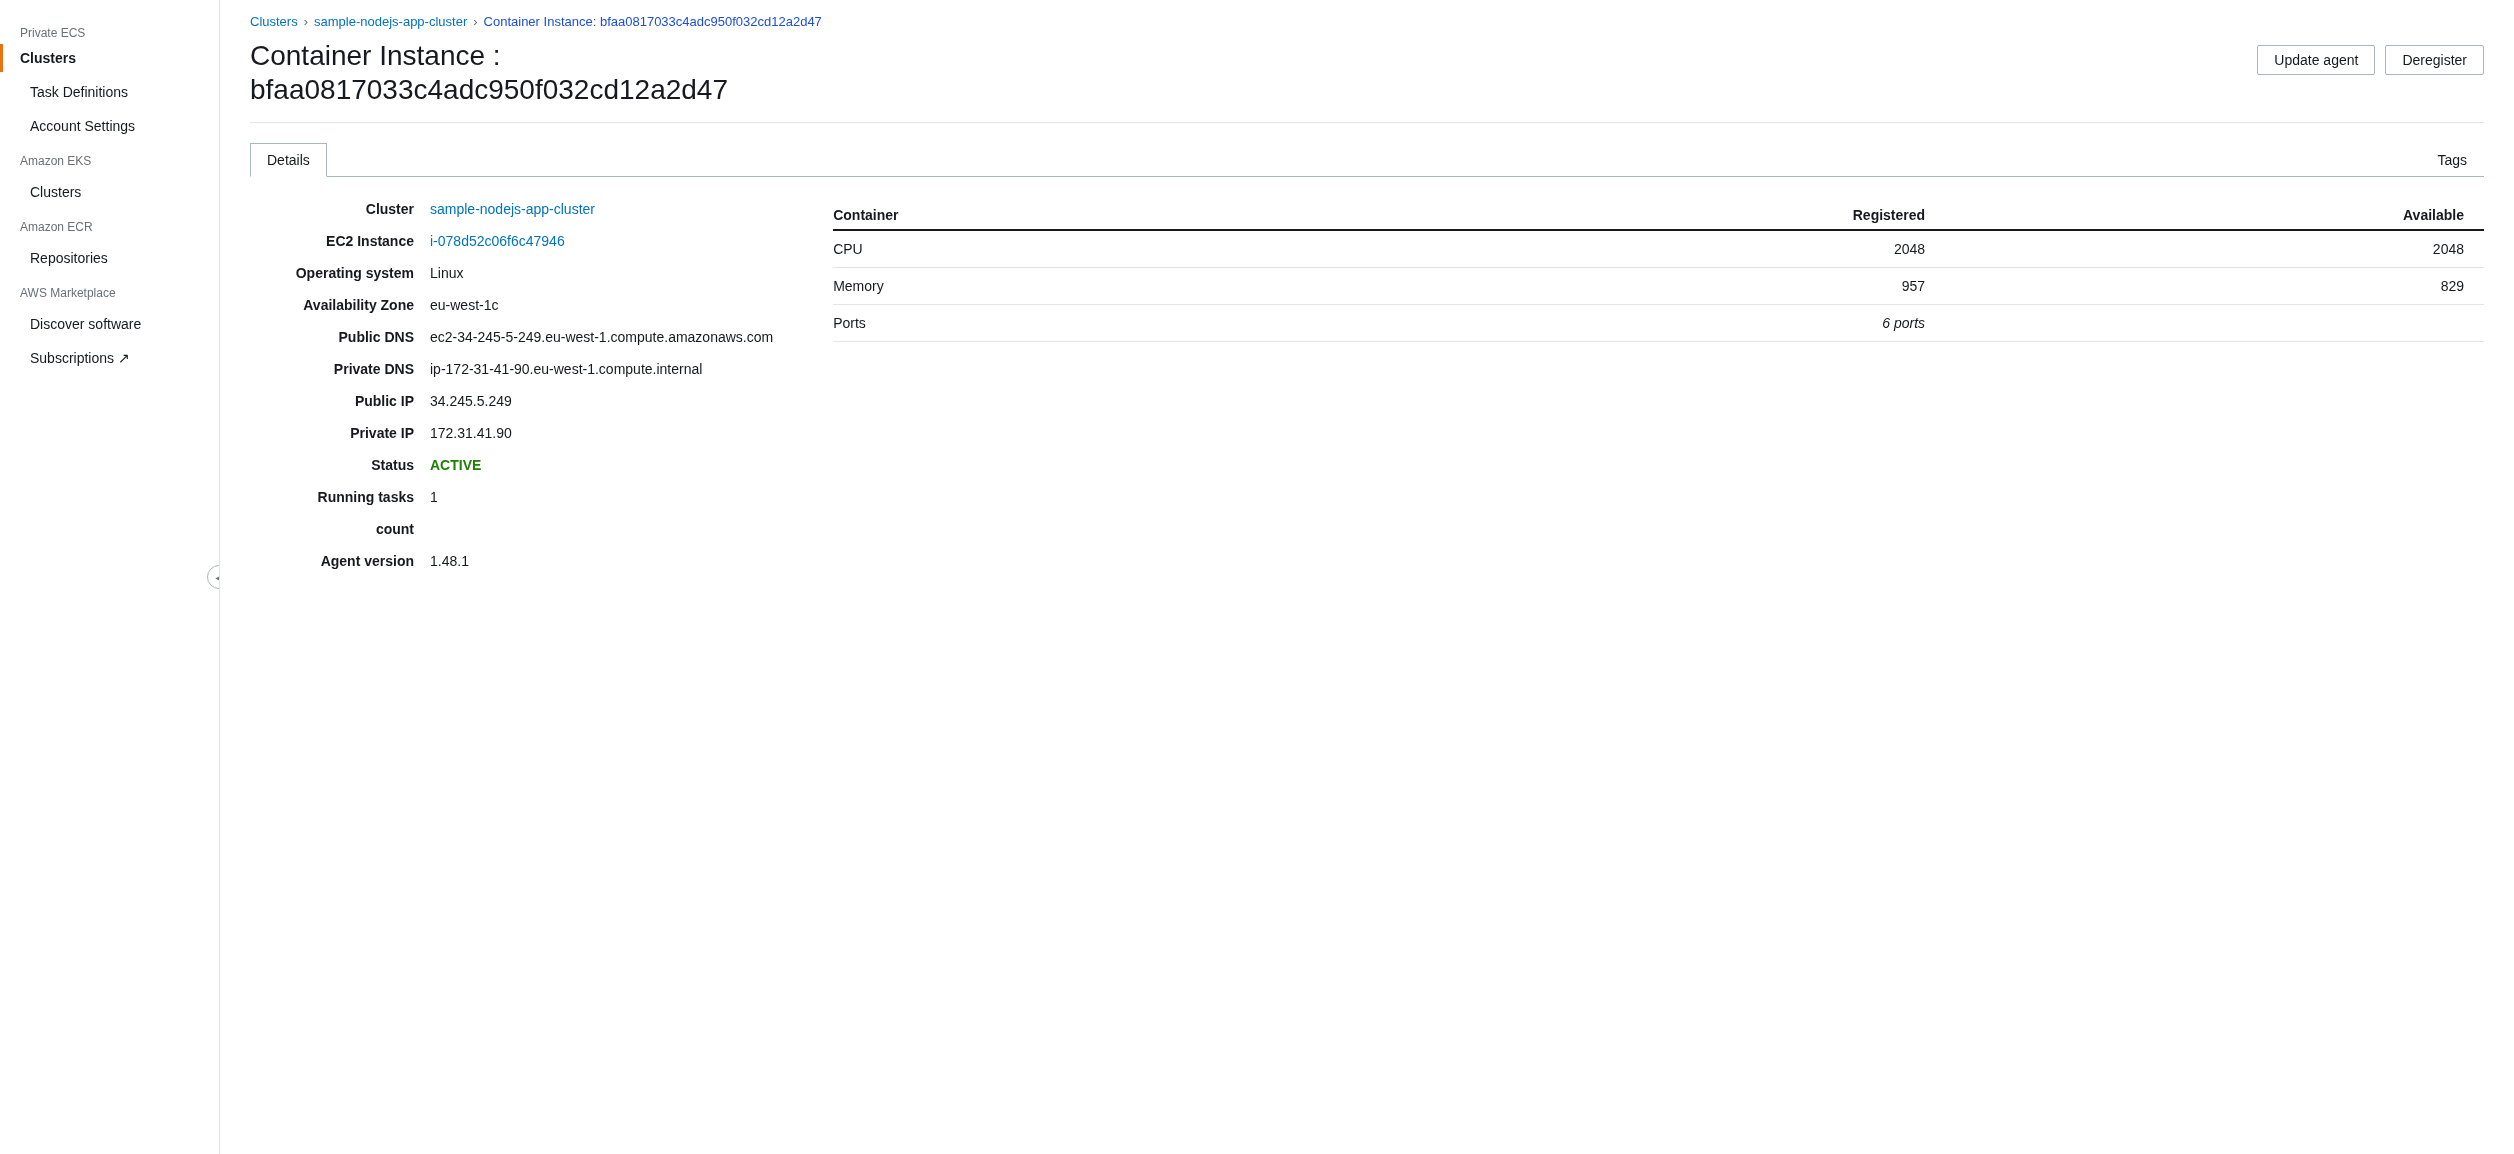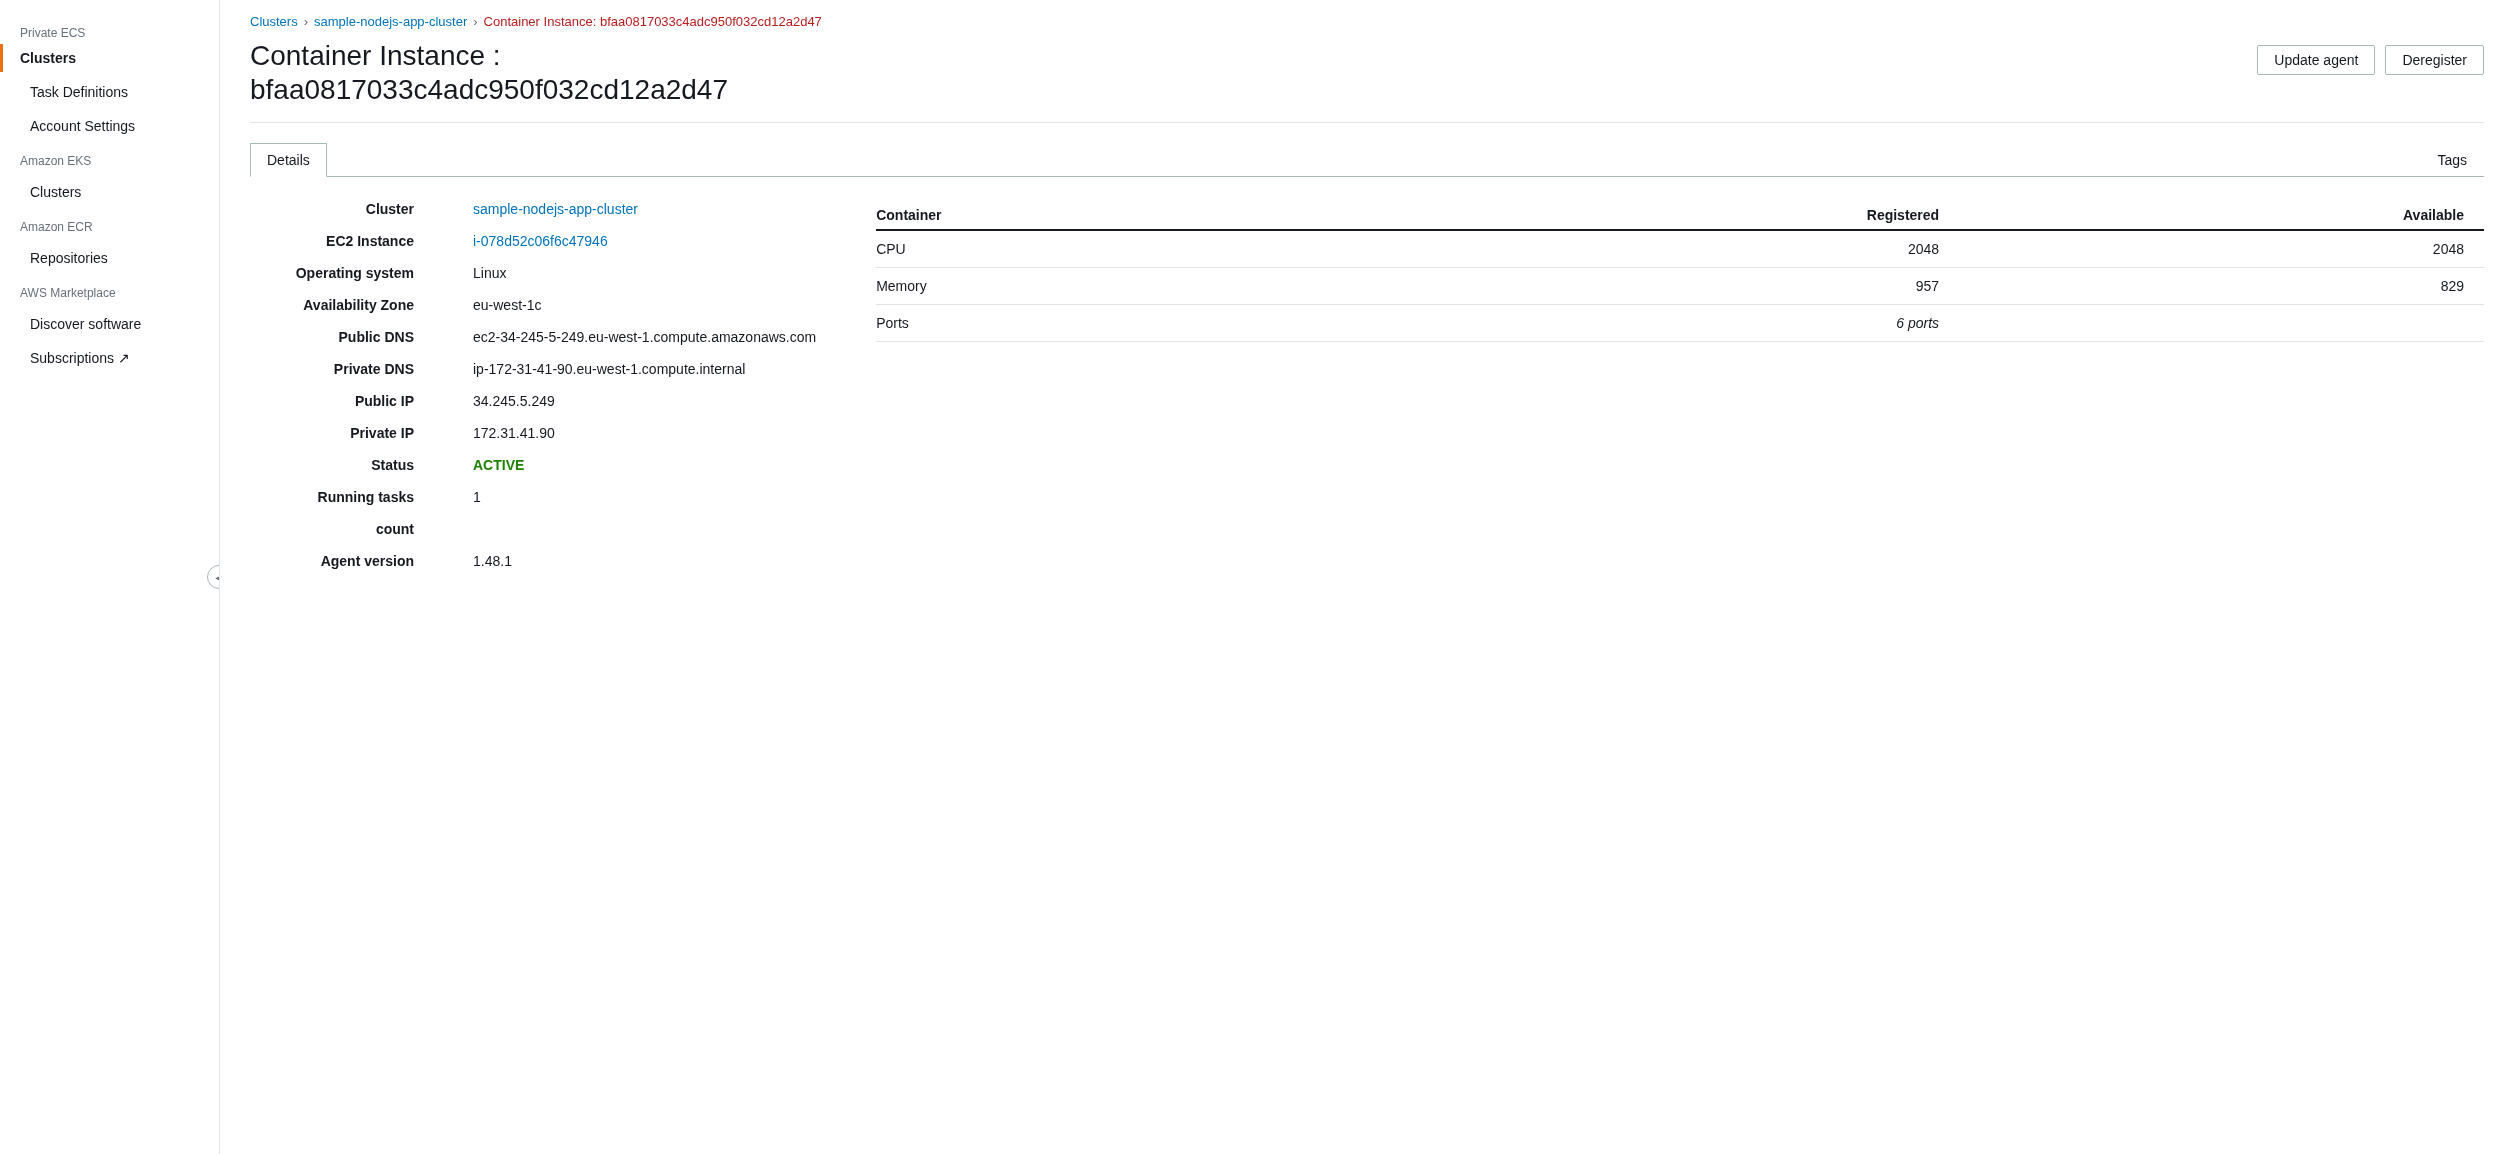--- a/index.html
+++ b/index.html
@@ -69,21 +69,21 @@
       gap: 6px;
       padding: 14px 0 10px 0;
       font-size: 13px;
     }
     .breadcrumb-link {
       color: #0073bb;
       cursor: pointer;
       text-decoration: none;
     }
     .breadcrumb-sep { color: #687078; }
-    .breadcrumb-current { color: #b91c1c; }
+    .breadcrumb-current { color: #1d4ed8; }
 
     
     .page-header {
       display: flex;
       align-items: flex-start;
       justify-content: space-between;
       margin-bottom: 20px;
       padding-bottom: 16px;
       border-bottom: 1px solid #e1e4e8;
     }
@@ -143,21 +143,20 @@
       min-width: 520px;
     }
     .details-right {
       flex: 1;
     }
 
     .detail-row {
       display: flex;
       align-items: center;
       margin-bottom: 16px;
-      gap: 43px;
     }
     .detail-label {
       font-weight: 700;
       text-align: right;
       min-width: 180px;
       padding-right: 16px;
       color: #16191f;
       font-size: 14px;
     }
     .detail-value {

